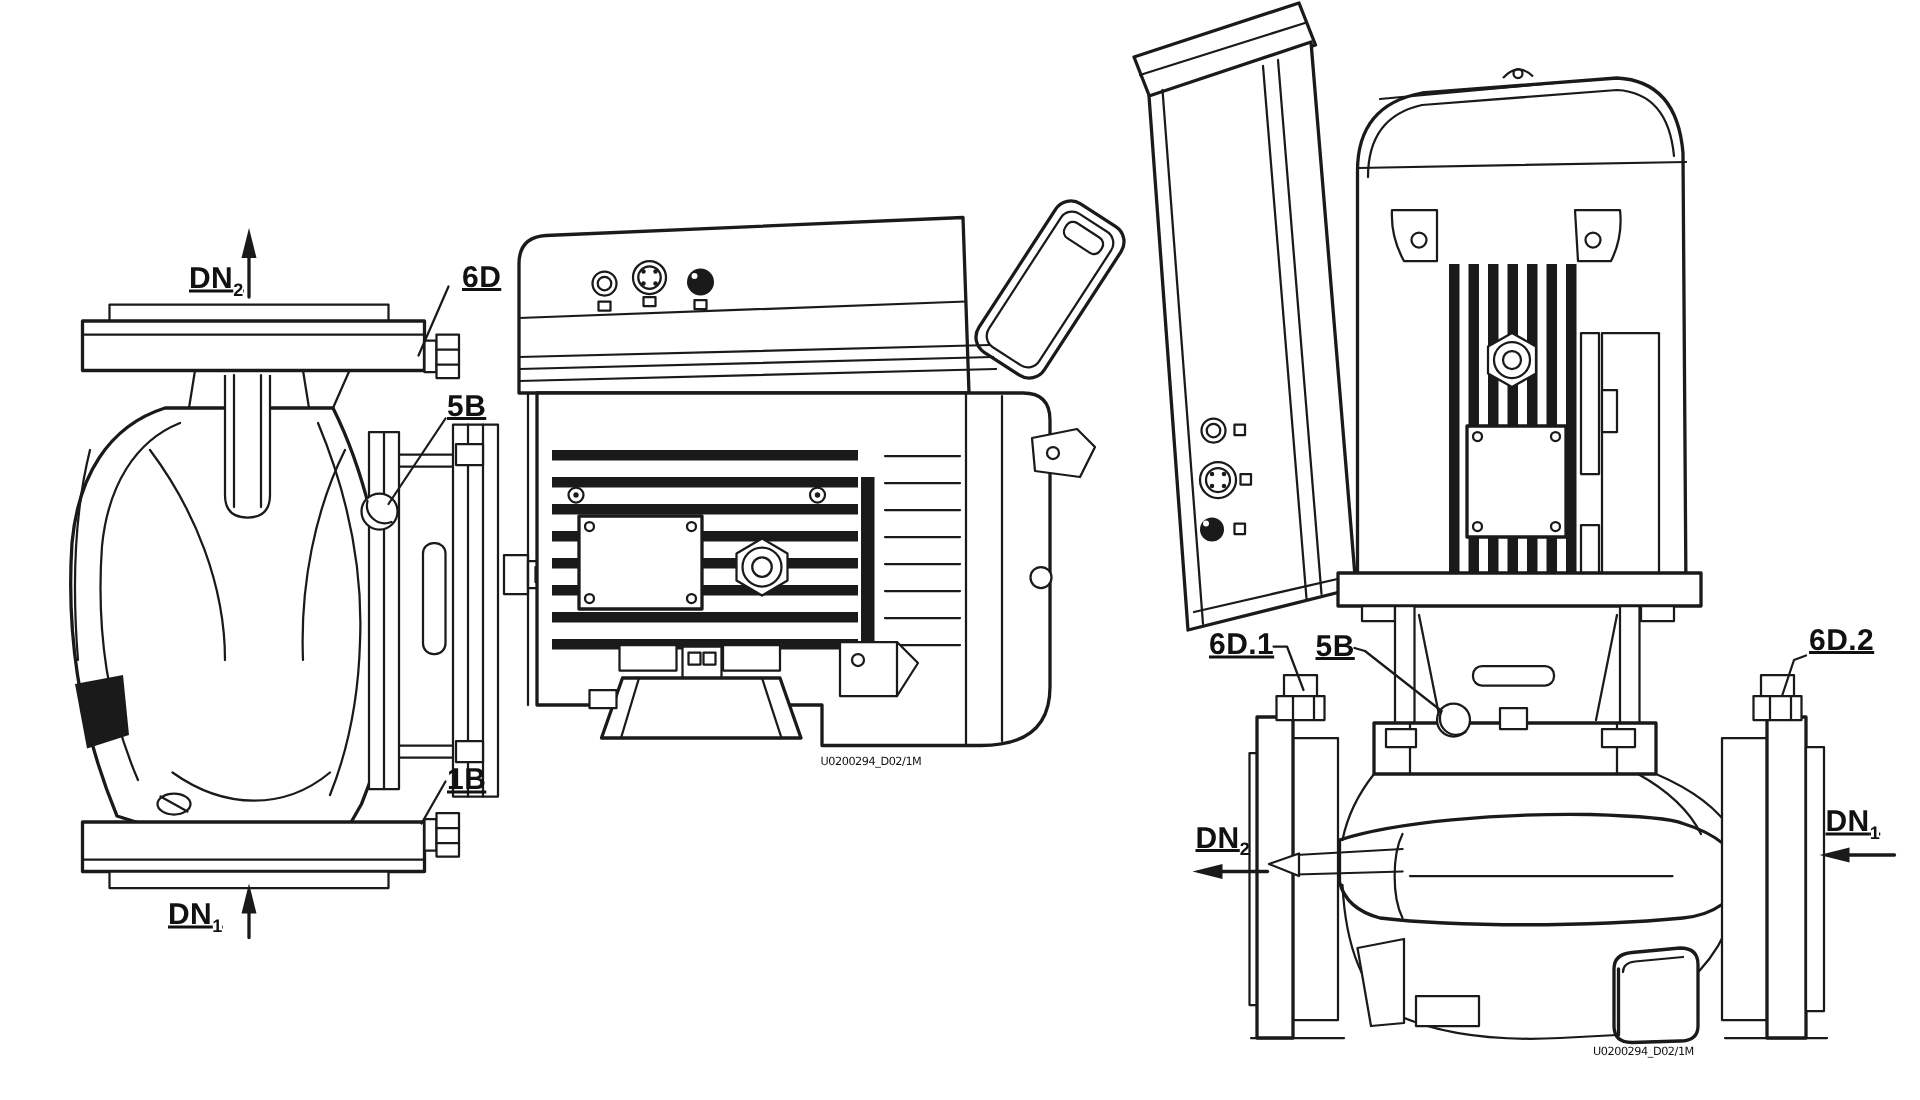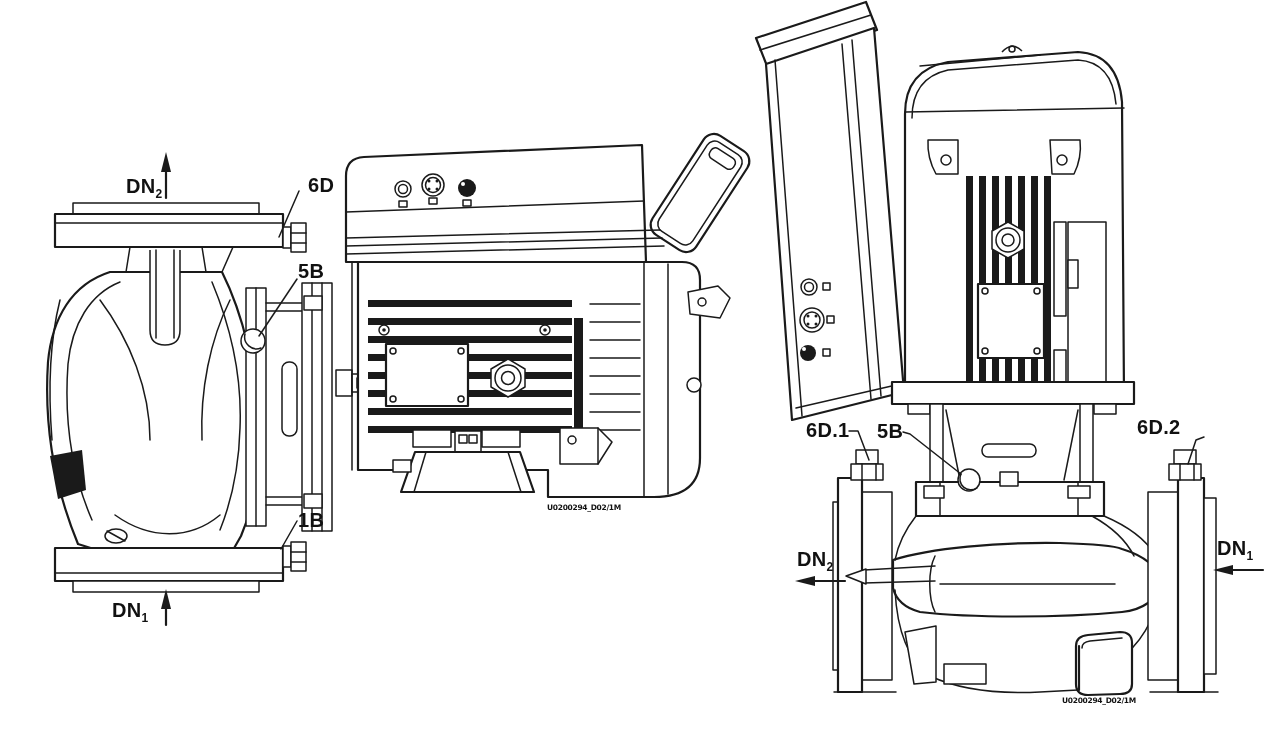--- a/index.html
+++ b/index.html
@@ -10,26 +10,26 @@
   #canvas svg{position:absolute;left:0;top:0;}
   
   .s{fill:none;stroke:#1a1a1a;stroke-width:1.5;stroke-linejoin:round;stroke-linecap:round;}
   .s2{fill:none;stroke:#1a1a1a;stroke-width:2.2;stroke-linejoin:round;stroke-linecap:round;}
   .w{fill:#ffffff;stroke:#1a1a1a;stroke-width:1.5;stroke-linejoin:round;}
   .w2{fill:#ffffff;stroke:#1a1a1a;stroke-width:2.2;stroke-linejoin:round;}
   .b{fill:#1a1a1a;stroke:none;}
   
   .lbl{
     position:absolute;color:#111;font-weight:bold;font-size:20px;line-height:1;
-    white-space:nowrap;letter-spacing:0.3px;
+    white-space:nowrap;letter-spacing:0.3px;text-decoration:underline;
   }
   .lbl sub{font-size:12px;line-height:1;}
   .did{
     position:absolute;color:#111;font-family:"DejaVu Sans",sans-serif;
-    font-weight:bold;font-size:7.5px;line-height:1;letter-spacing:-0.3px;white-space:nowrap;
+    font-weight:normal;font-size:7.5px;line-height:1;letter-spacing:-0.3px;white-space:nowrap;
   }
 </style>
 </head>
 <body>
 
 <div id="canvas">
 
 <svg width="1280" height="733" viewBox="0 0 1280 733">
 
   <g>
@@ -358,21 +358,21 @@
 <div class="lbl" style="left:308px;top:175px;">6D</div>
 <div class="lbl" style="left:298px;top:261px;">5B</div>
 <div class="lbl" style="left:298px;top:510px;">1B</div>
 <div class="lbl" style="left:112px;top:600px;">
   <span>DN</span><sub>1</sub>
 </div>
 <div class="did" style="left:547px;top:504px;">U0200294_D02/1M</div>
 
 <div class="lbl" style="left:806px;top:420px;">6D.1</div>
 <div class="lbl" style="left:877px;top:421px;">5B</div>
-<div class="lbl" style="left:1137px;top:417px;">6D.2</div>
+<div class="lbl" style="left:1206px;top:417px;">6D.2</div>
 <div class="lbl" style="left:797px;top:549px;">
   <span>DN</span><sub>2</sub>
 </div>
 <div class="lbl" style="left:1217px;top:538px;">
   <span>DN</span><sub>1</sub>
 </div>
 <div class="did" style="left:1062px;top:697px;">U0200294_D02/1M</div>
 
 </div>
 

